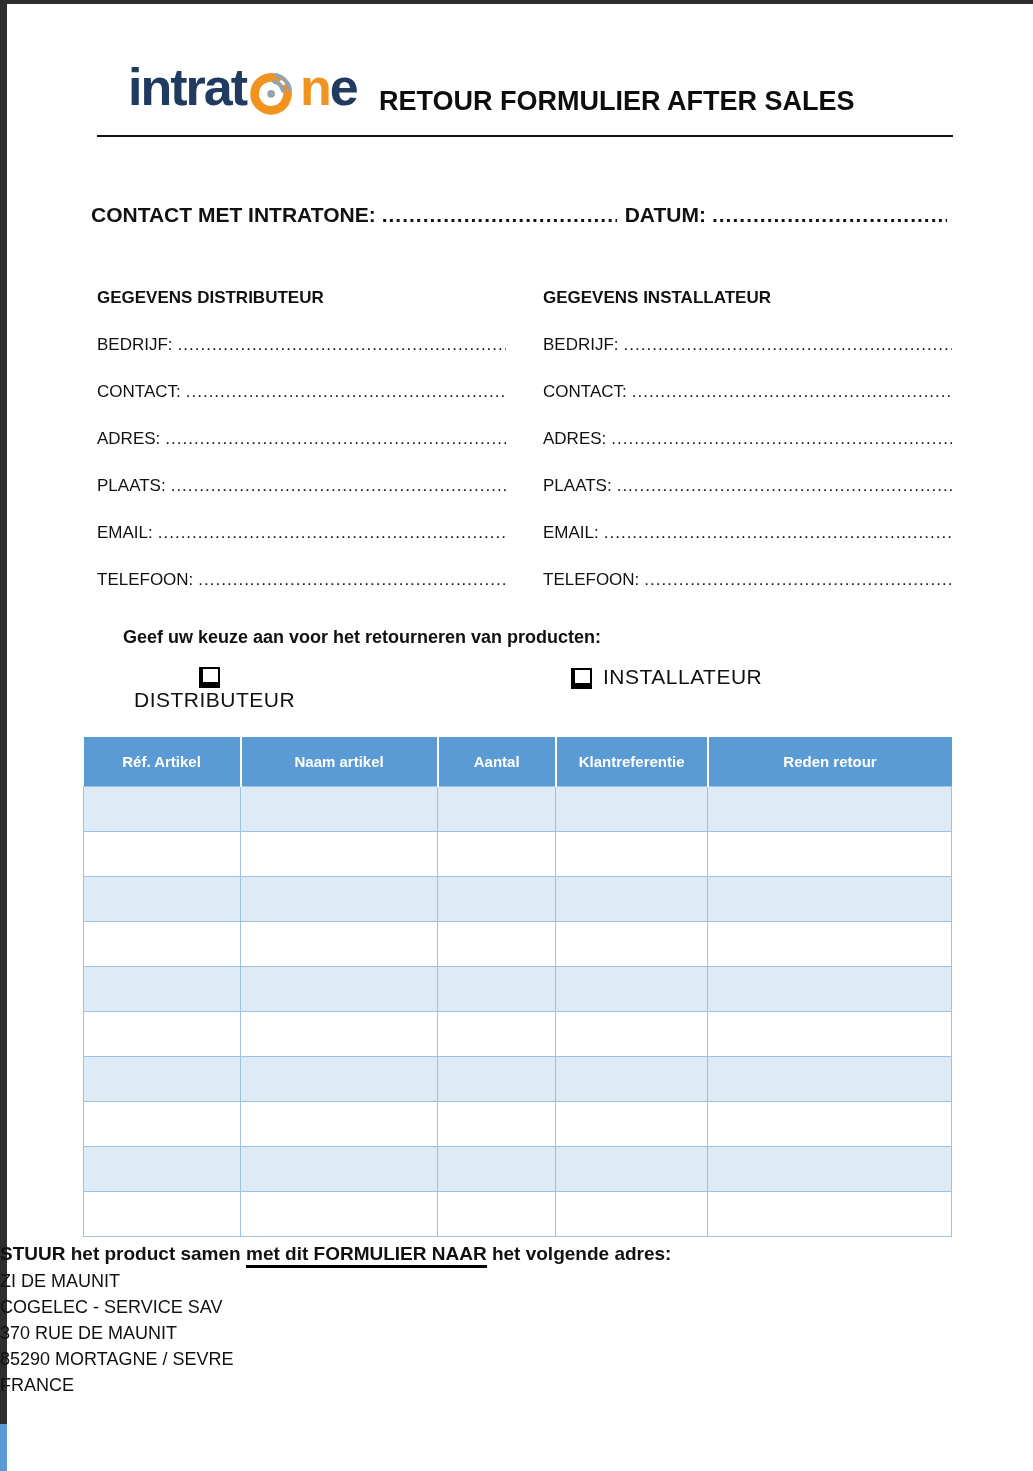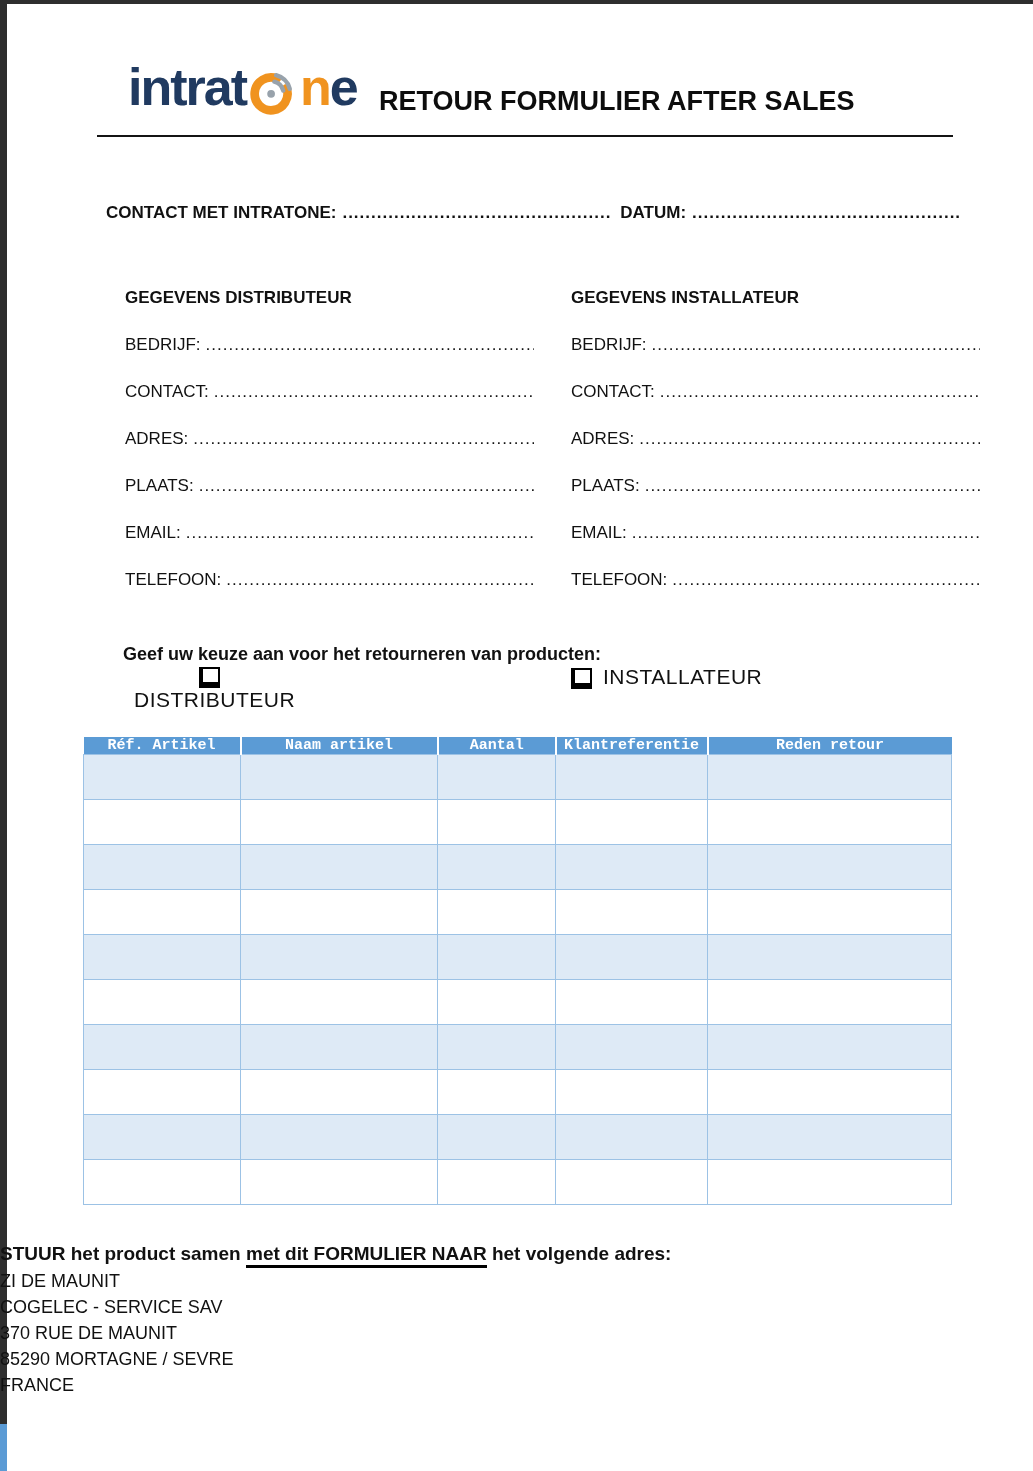--- a/index.html
+++ b/index.html
@@ -19,49 +19,48 @@
   
   .logo{position:absolute;left:128px;top:56px;height:62px;display:flex;align-items:center;}
   .logo .lt{font-size:52px;font-weight:bold;letter-spacing:-2px;line-height:1;}
   .logo .navy{color:#203A60;}
   .logo .orange{color:#F0931F;}
   .logo svg{margin:6px -3px 0 -1px;}
   .doc-title{position:absolute;left:379px;top:86px;font-size:27px;font-weight:bold;color:#0d0d0d;white-space:nowrap;}
   .head-rule{position:absolute;left:97px;top:135px;width:856px;height:2px;background:#141414;}
 
   
-  .contact-line{position:absolute;left:106px;top:203px;width:856px;display:flex;align-items:flex-start;font-size:17px;font-weight:bold;white-space:nowrap;}
+  .contact-line{position:absolute;left:91px;top:203px;width:856px;display:flex;align-items:flex-start;font-size:21px;font-weight:bold;white-space:nowrap;}
   .contact-line .dotfill{flex:1;overflow:hidden;margin:0 8px 0 6px;letter-spacing:1px;}
   .contact-line .dotfill.last{margin-right:0;}
 
   
-  .col{position:absolute;top:288px;width:409px;margin-left:28px;}
+  .col{position:absolute;top:288px;width:409px;}
   .col.left{left:97px;}
   .col.right{left:543px;}
   .col-title{font-size:17px;font-weight:bold;margin-bottom:20px;}
   .field-line{display:flex;align-items:baseline;font-size:17px;margin-top:27px;white-space:nowrap;}
   .field-line .field-label{white-space:pre;}
   .field-line .dotfill{flex:1;overflow:hidden;margin-left:5px;letter-spacing:1px;}
 
   
-  .choice-prompt{position:absolute;left:123px;top:627px;font-size:18px;font-weight:bold;margin-top:17px;}
+  .choice-prompt{position:absolute;left:123px;top:627px;font-size:18px;font-weight:bold;}
   .choice-row{position:absolute;left:0;top:665px;width:1033px;height:34px;}
   .choice-option{position:absolute;display:flex;align-items:center;}
   .choice-option.opt0{left:123px;flex-direction:column;}
   .choice-option.opt1{left:571px;}
   .checkbox{width:15px;height:13px;background:#fff;border:2px solid #000;border-bottom-width:6px;border-left-width:4px;margin-top:2px;}
   .choice-label{margin-left:11px;font-size:21px;letter-spacing:0.5px;}
 
   
   .ret-table{position:absolute;left:83px;top:737px;width:869px;border-collapse:collapse;table-layout:fixed;}
   .ret-table th{
     background:#5B9BD5;color:#ffffff;font-size:15px;font-weight:bold;
-    height:15px;text-align:center;vertical-align:middle;padding:0 4px;
+    height:15px;text-align:center;vertical-align:middle;padding:16px 4px;
     border-right:2px solid #ffffff;
-    font-family:Liberation Mono, monospace;
   }
   .ret-table th:last-child{border-right:none;}
   .ret-table td{
     height:44px;border:1px solid #9CC2E5;padding:0 4px;
   }
   .ret-table tr.alt td{background:#DEEAF6;}
   .ret-table tr.plain td{background:#ffffff;}
   .c0{width:18.1%;} .c1{width:22.7%;} .c2{width:13.6%;} .c3{width:17.5%;} .c4{width:28.1%;}
 
   

